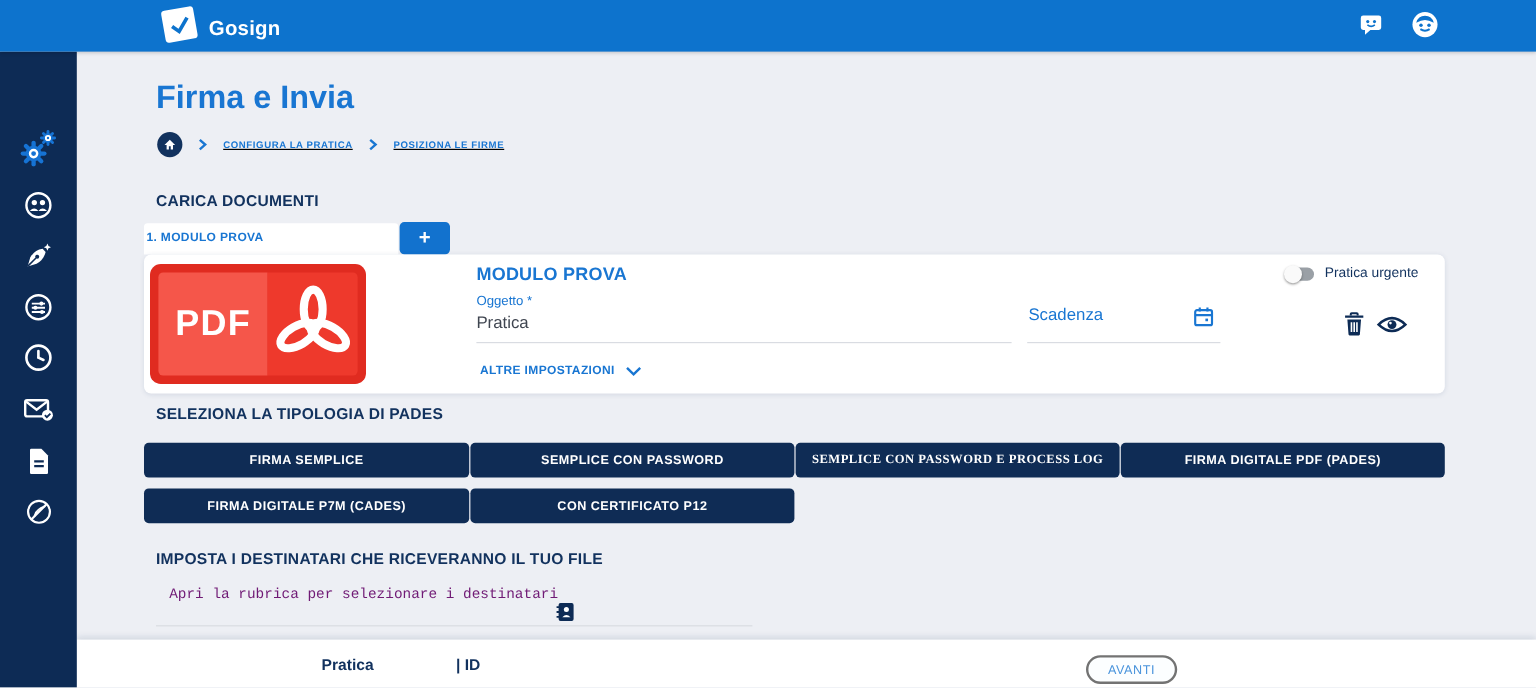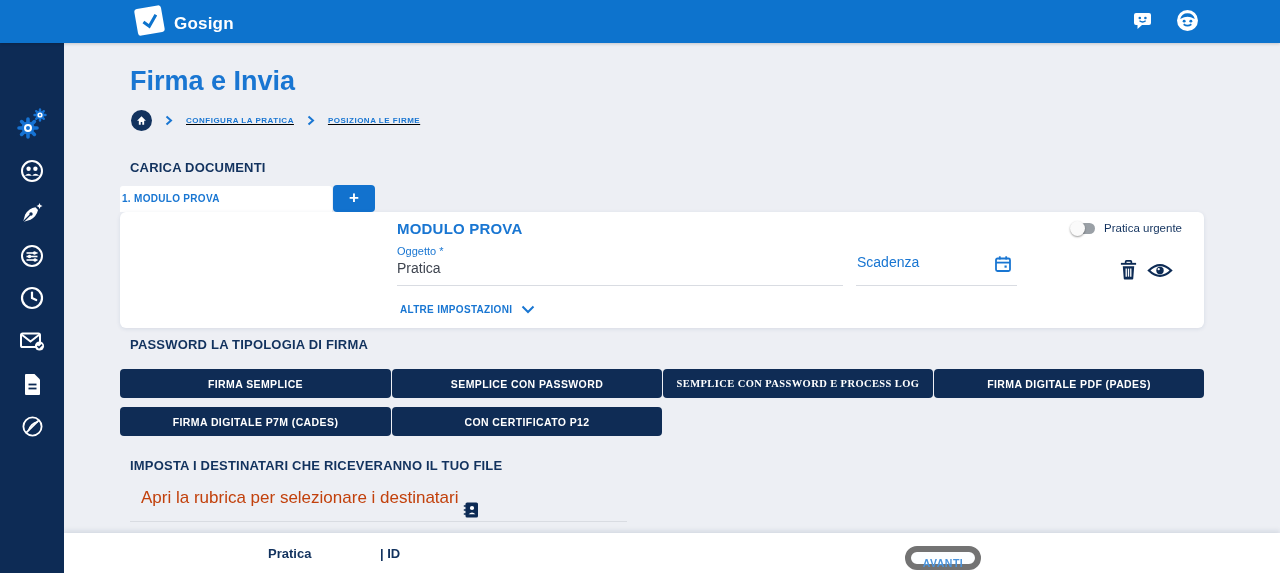--- a/index.html
+++ b/index.html
@@ -55,27 +55,27 @@
   .toggle-row { position:absolute; left:952px; top:10px; display:flex; align-items:center; gap:9px; }
   .toggle { position:relative; width:23px; height:11px; border-radius:6px; background:#9aa0a6; cursor:pointer; flex:0 0 auto; }
   .toggle .knob { position:absolute; left:-2px; top:-2px; width:15px; height:15px; border-radius:50%; background:#fafafa; box-shadow:0 1px 2px rgba(0,0,0,.4); }
   .toggle-label { font-size:11.5px; color:#12325e; }
   .icon-btn { position:absolute; cursor:pointer; }
 
   
   .sig-btn { position:absolute; height:29px; background:#0f2c55; border-radius:4px; color:#fff; font-size:10.5px; font-weight:bold; letter-spacing:.4px; display:flex; align-items:center; justify-content:center; cursor:pointer; }
 
   
-  .rubrica-link { position:absolute; left:141px; top:488px; font-size:17px; color:#c2410c; cursor:pointer; }
+  .rubrica-link { position:absolute; left:141px; top:488px; font-size:12px; color:#701a75; cursor:pointer;font-family:Liberation Mono, monospace; }
   .book-icon { position:absolute; left:462px; top:501px; cursor:pointer; }
 
   
   .footer { position:absolute; left:64px; top:533px; width:1216px; height:40px; background:#fff; box-shadow:0 -2px 5px rgba(16,48,94,.12); z-index:10; }
   .f-label { position:absolute; top:13px; font-size:13px; font-weight:bold; color:#12325e; }
-  .avanti-btn { position:absolute; left:841px; top:13px; width:76px; height:24px; border:6px solid #737373; border-radius:13px; background:#fcfeff; color:#4a94dc; font-size:10.5px; font-weight:bold; letter-spacing:.5px; text-align:center; line-height:22px; cursor:pointer; }
+  .avanti-btn { position:absolute; left:841px; top:13px; width:76px; height:24px; border:2px solid #737373; border-radius:13px; background:#fcfeff; color:#4a94dc; font-size:10.5px; font-weight:normal; letter-spacing:.5px; text-align:center; line-height:22px; cursor:pointer; }
 </style>
 </head>
 <body>
 
 <div class="topbar">
   <div class="logo-wrap">
     <div class="logo-box">
       <svg width="22" height="22" viewBox="0 0 26 26">
           <polyline points="5,13 11,19 21,7" stroke="#0d73cd" stroke-width="3.6" fill="none"></polyline>
         </svg>
@@ -208,20 +208,38 @@
 </div>
 
 <div class="section-title" style="top:160px;">CARICA DOCUMENTI</div>
 
 <div class="doc-tab">
   <span>1. MODULO PROVA</span>
 </div>
 <div class="add-btn">+</div>
 
 <div class="card">
+  <div class="pdf-thumb">
+    <div class="pdf-left">
+      <span>PDF</span>
+    </div>
+    <div class="pdf-right">
+      <svg width="72" height="72" viewBox="0 0 64 64">
+        <g transform="translate(32,34)" stroke="#fff" stroke-width="6" fill="none" stroke-linecap="round">
+          <ellipse cx="0" cy="-13" rx="7" ry="14.5"></ellipse>
+          <g transform="rotate(120)">
+              <ellipse cx="0" cy="-13" rx="7" ry="14.5"></ellipse>
+            </g>
+          <g transform="rotate(240)">
+              <ellipse cx="0" cy="-13" rx="7" ry="14.5"></ellipse>
+            </g>
+        </g>
+      </svg>
+    </div>
+  </div>
 
   <div class="card-title">MODULO PROVA</div>
   <div class="field-label">Oggetto *</div>
   <input class="field-input" type="text" value="Pratica" style="">
   <div class="uline" style="left:277px; top:73px; width:446px;"></div>
 
   <div class="altre">
     <span>ALTRE IMPOSTAZIONI</span>
     <svg width="14" height="9" viewBox="0 0 14 9">
         <polyline points="1.5,1.5 7,7 12.5,1.5" stroke="#1976d2" stroke-width="2" fill="none"></polyline>
@@ -259,21 +277,21 @@
   </div>
   <div class="icon-btn" style="left:1027px; top:50px;">
     <svg width="26" height="17" viewBox="0 0 28 18">
       <path d="M2 9 Q14 -2.5 26 9 Q14 20.5 2 9 Z" fill="none" stroke="#0d2b55" stroke-width="2.3"></path>
       <circle cx="14" cy="9" r="4" fill="#0d2b55"></circle>
       <circle cx="12.6" cy="7.6" r="1.2" fill="#fff"></circle>
     </svg>
   </div>
 </div>
 
-<div class="section-title" style="top:337px;">PASSWORD LA TIPOLOGIA DI FIRMA</div>
+<div class="section-title" style="top:337px;">SELEZIONA LA TIPOLOGIA DI PADES</div>
 
 <div class="sig-btn" style="left:120px; top:369px; width:271px;">FIRMA SEMPLICE</div>
 <div class="sig-btn" style="left:392px; top:369px; width:270px;">SEMPLICE CON PASSWORD</div>
 <div class="sig-btn" style="left:663px; top:369px; width:270px;font-family:Liberation Serif, serif;">SEMPLICE CON PASSWORD E PROCESS LOG</div>
 <div class="sig-btn" style="left:934px; top:369px; width:270px;">FIRMA DIGITALE PDF (PADES)</div>
 <div class="sig-btn" style="left:120px; top:407px; width:271px;">FIRMA DIGITALE P7M (CADES)</div>
 <div class="sig-btn" style="left:392px; top:407px; width:270px;">CON CERTIFICATO P12</div>
 
 <div class="section-title" style="top:458px;">IMPOSTA I DESTINATARI CHE RICEVERANNO IL TUO FILE</div>
 <div class="rubrica-link">Apri la rubrica per selezionare i destinatari</div>

